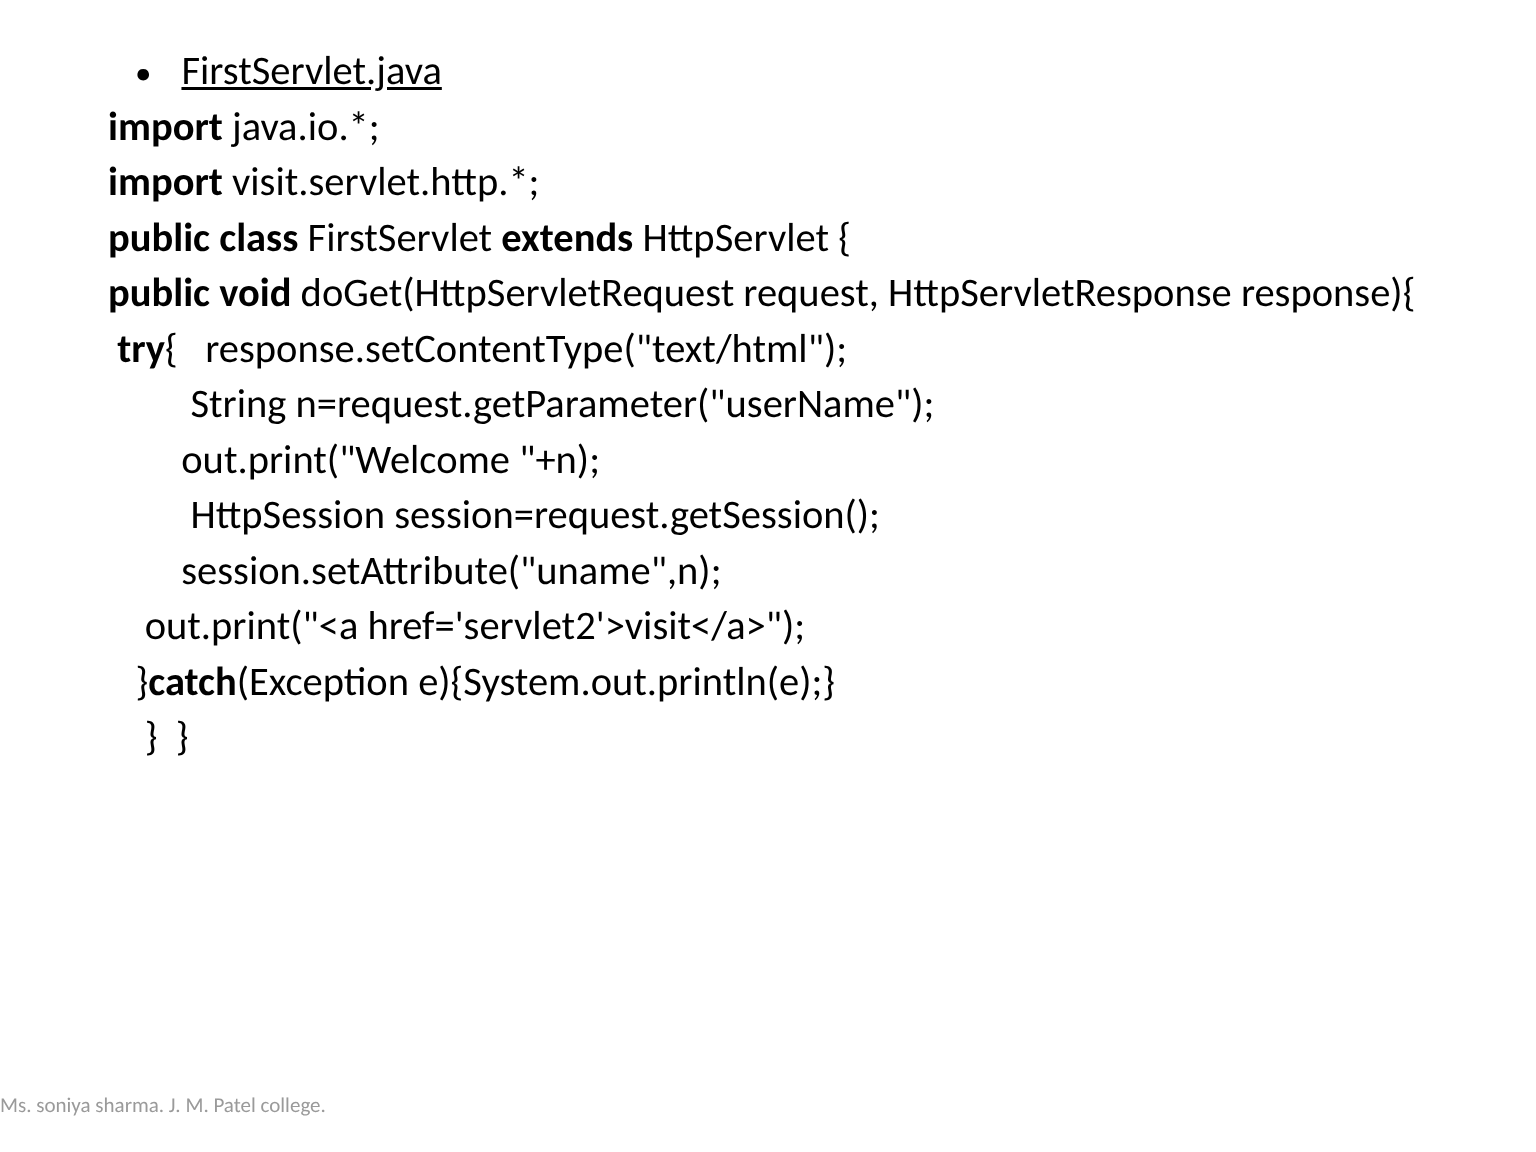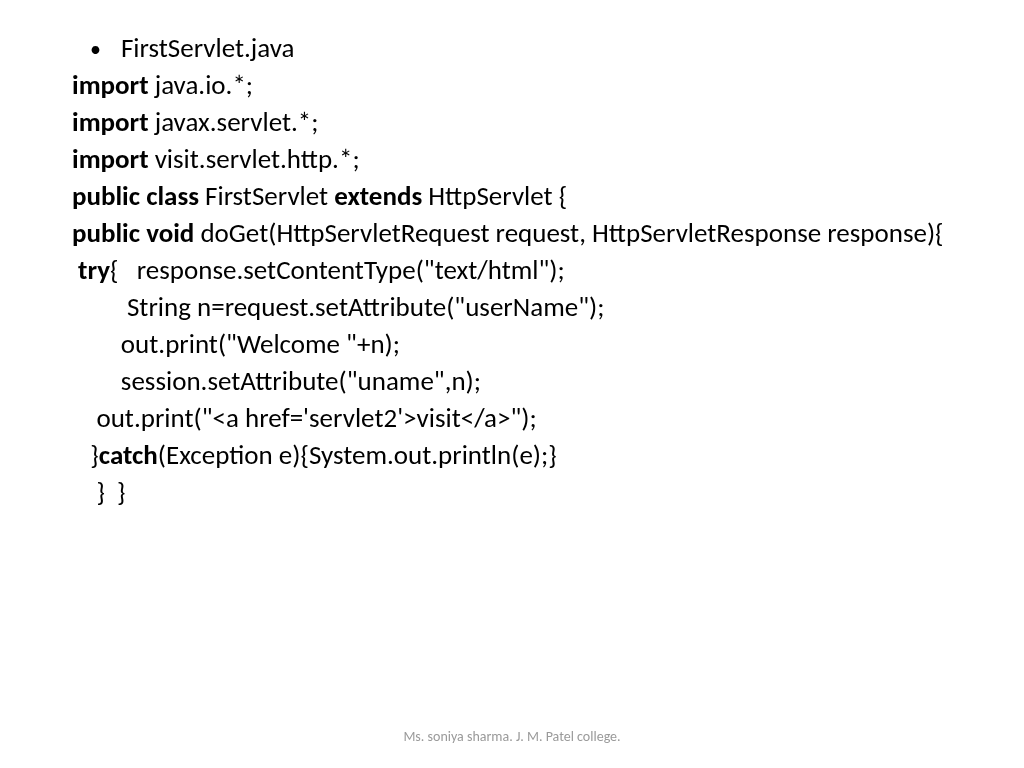--- a/index.html
+++ b/index.html
@@ -24,57 +24,58 @@
     display: flex;
     align-items: baseline;
     margin-left: 18px;
   }
   .bullet {
     font-size: 22px;
     margin-right: 20px;
     line-height: 1.5;
   }
   .title-text {
+    text-decoration: underline;
   }
   .code-line { white-space: pre-wrap; word-break: break-word; }
   .b { font-weight: 700; }
   .footer {
     position: absolute;
     bottom: 22px;
     left: 0;
     width: 100%;
-    text-align: center;
+    text-align: left;
     font-size: 14px;
     color: #9a9a9a;
   }
 </style>
 </head>
 <body>
 
 <div class="slide">
 
   <div class="bullet-row">
     <span class="bullet">•</span>
     <span class="title-text">FirstServlet.java</span>
   </div>
 
   <div class="code-line"><span class="b">import</span><span> java.io.*;</span></div>
 
-  <div class="code-line"><span class="b">import</span><span> javax.servlet.*;</span></div>
 
   <div class="code-line"><span class="b">import</span><span> visit.servlet.http.*;</span></div>
 
   <div class="code-line"><span class="b">public class</span><span> FirstServlet </span><span class="b">extends</span><span> HttpServlet {</span></div>
 
   <div class="code-line"><span class="b">public void</span><span> doGet(HttpServletRequest request, HttpServletResponse response){</span></div>
 
   <div class="code-line"><span> </span><span class="b">try</span><span>{   response.setContentType("text/html");</span></div>
 
-  <div class="code-line">         String n=request.setAttribute("userName");</div>
+  <div class="code-line">         String n=request.getParameter("userName");</div>
   <div class="code-line">        out.print("Welcome "+n);</div>
+  <div class="code-line">         HttpSession session=request.getSession();</div>
   <div class="code-line">        session.setAttribute("uname",n);</div>
   <div class="code-line">    out.print("&lt;a href='servlet2'&gt;visit&lt;/a&gt;");</div>
 
   <div class="code-line"><span>   }</span><span class="b">catch</span><span>(Exception e){System.out.println(e);}</span></div>
 
   <div class="code-line">    }  }</div>
 
   <div class="footer">Ms. soniya sharma. J. M. Patel college.</div>
 </div>
 

